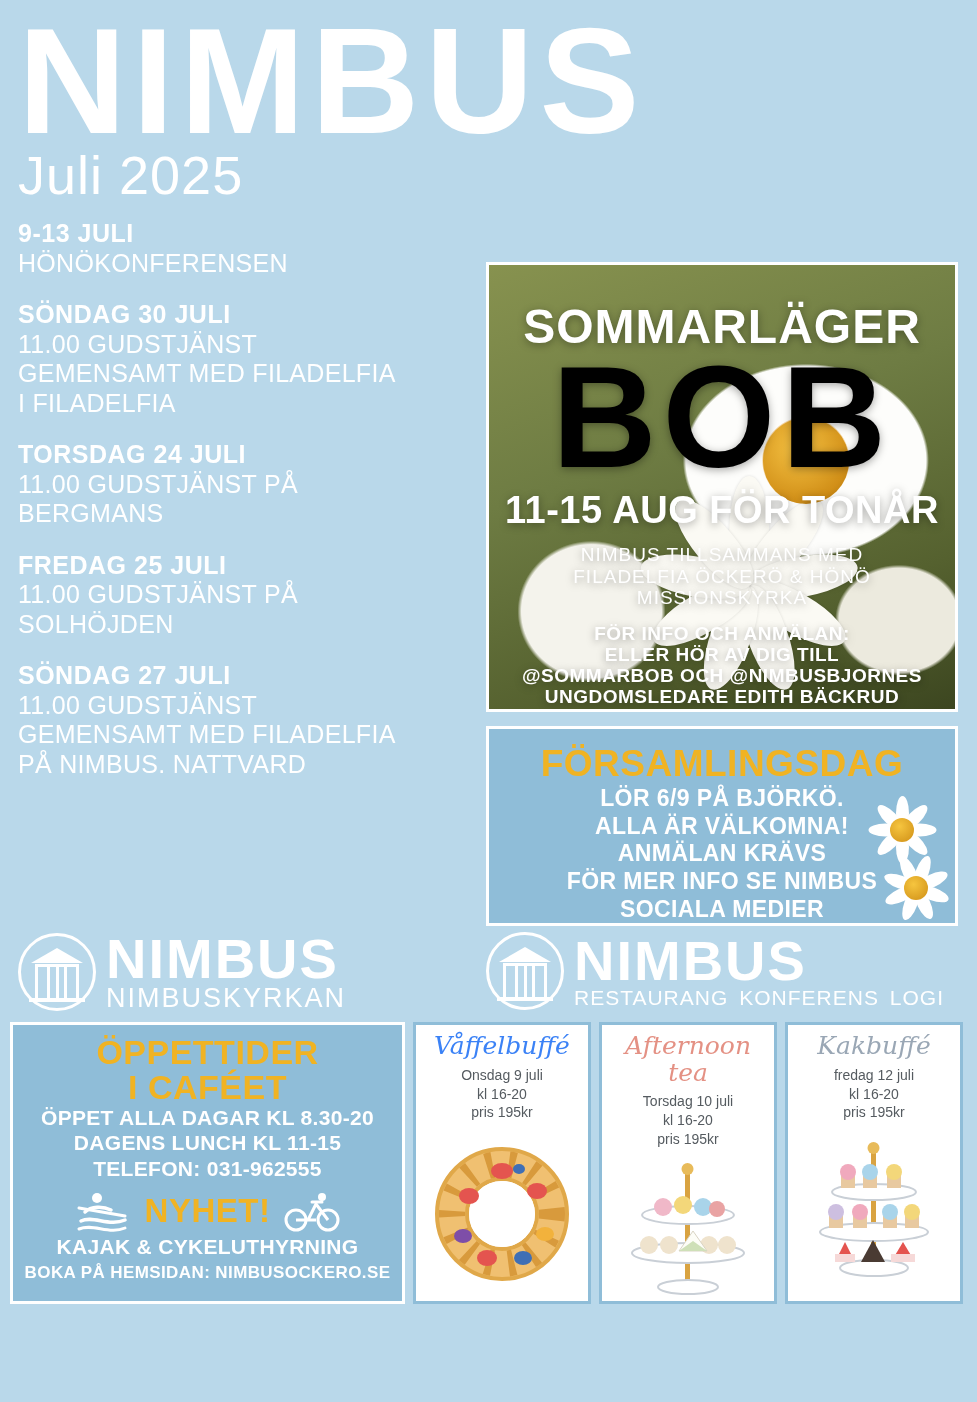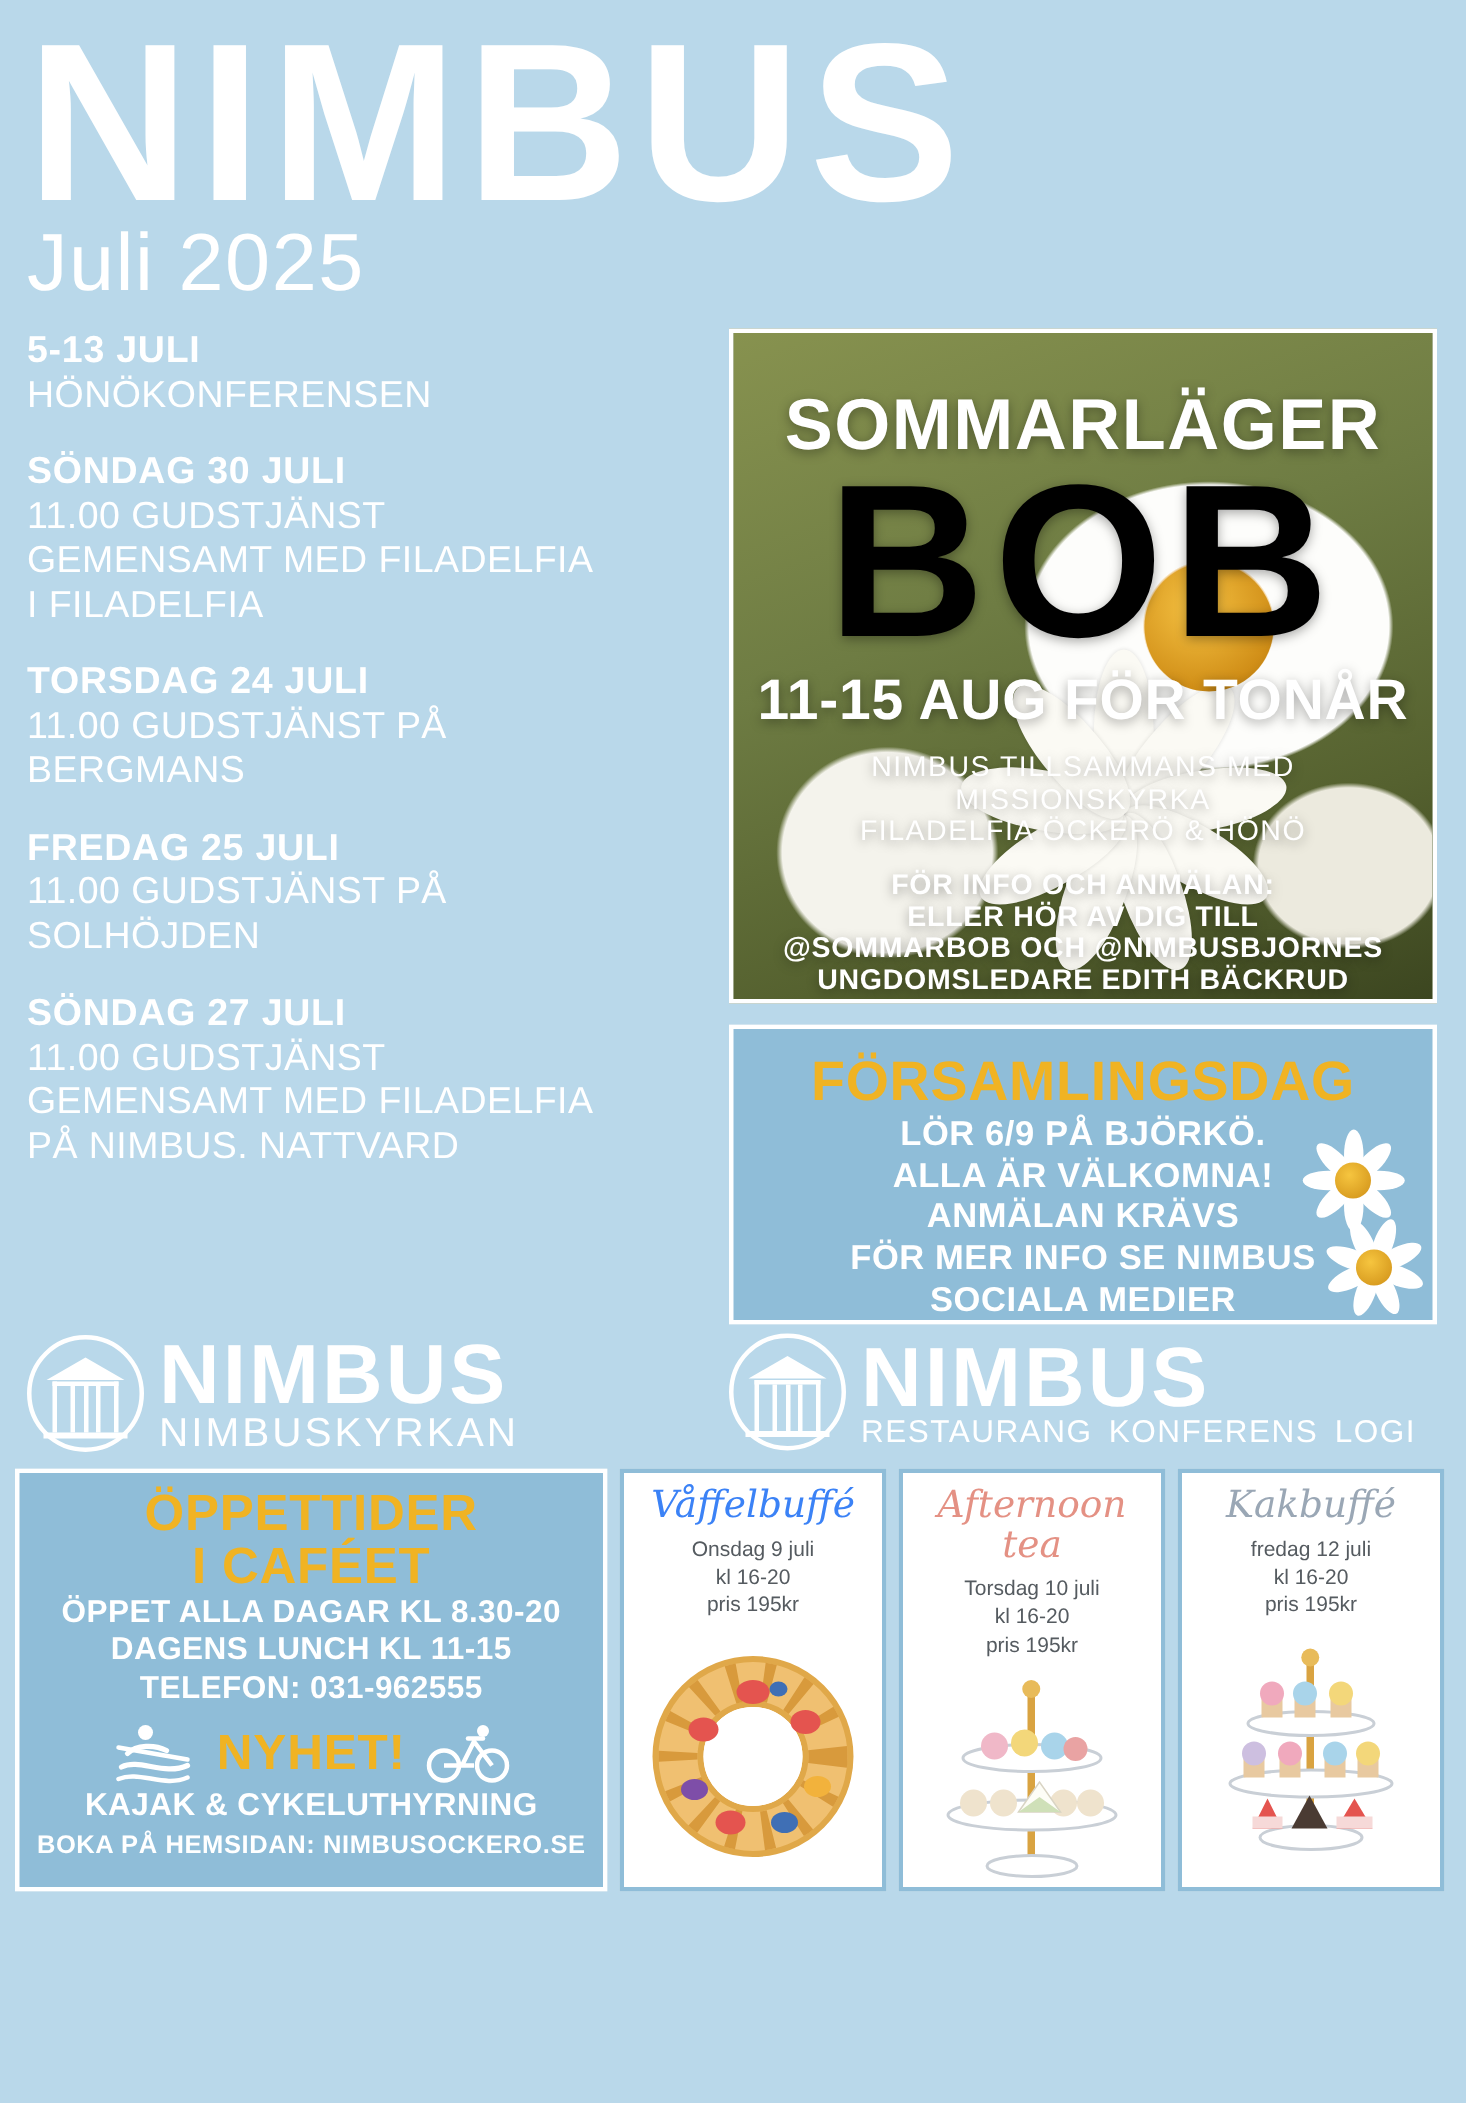--- a/index.html
+++ b/index.html
@@ -59,20 +59,21 @@
     letter-spacing: .3px;
   }
 
   
   .camp-box {
     position: relative;
     height: 450px;
     border: 3px solid #ffffff;
     overflow: hidden;
     background: #6d7d52;
+    margin-top: 43px;
   }
   .camp-photo {
     position: absolute;
     inset: 0;
     background:
       radial-gradient(circle at 68% 44%, #e8a83a 0 42px, rgba(232,168,58,0) 44px),
       radial-gradient(ellipse at 68% 44%, #fdfdfb 0 120px, rgba(253,253,251,0) 123px),
       radial-gradient(ellipse at 22% 78%, #f4f3ec 0 70px, rgba(244,243,236,0) 74px),
       radial-gradient(ellipse at 88% 80%, #eceade 0 60px, rgba(236,234,222,0) 64px),
       linear-gradient(160deg, #87924f 0%, #6e7c43 40%, #55612f 75%, #3c4620 100%);
@@ -349,21 +350,21 @@
 <div class="masthead">
   <div class="brand-title">NIMBUS</div>
   <div class="brand-month">Juli 2025</div>
 </div>
 
 <div class="columns">
 
   <div class="col-left">
 
     <div class="event">
-      <div class="event-date">5-13 JULI</div>
+      <div class="event-date">9-13 JULI</div>
       <div class="event-line">HÖNÖKONFERENSEN</div>
     </div>
 
     <div class="event">
       <div class="event-date">SÖNDAG 30 JULI</div>
       <div class="event-line">11.00 GUDSTJÄNST</div>
       <div class="event-line">GEMENSAMT MED FILADELFIA</div>
       <div class="event-line">I FILADELFIA</div>
     </div>
 
@@ -402,22 +403,22 @@
         <div class="petal" style="transform:translate(18%,-10%) rotate(280deg)"></div>
         <div class="petal" style="transform:translate(18%,-10%) rotate(320deg)"></div>
         <div class="flower-core"></div>
       </div>
       <div class="camp-overlay">
         <div class="camp-title">SOMMARLÄGER</div>
         <div class="camp-bob">BOB</div>
         <div class="camp-dates">11-15 AUG FÖR TONÅR</div>
         <div class="camp-sub">
           <div>NIMBUS TILLSAMMANS MED</div>
+          <div>FILADELFIA ÖCKERÖ &amp; HÖNÖ</div>
           <div>MISSIONSKYRKA</div>
-          <div>FILADELFIA ÖCKERÖ &amp; HÖNÖ</div>
         </div>
         <div class="camp-info">
           <div>FÖR INFO OCH ANMÄLAN:</div>
           <div>ELLER HÖR AV DIG TILL</div>
           <div>@SOMMARBOB OCH @NIMBUSBJORNES</div>
           <div>UNGDOMSLEDARE EDITH BÄCKRUD</div>
         </div>
       </div>
     </div>
 

